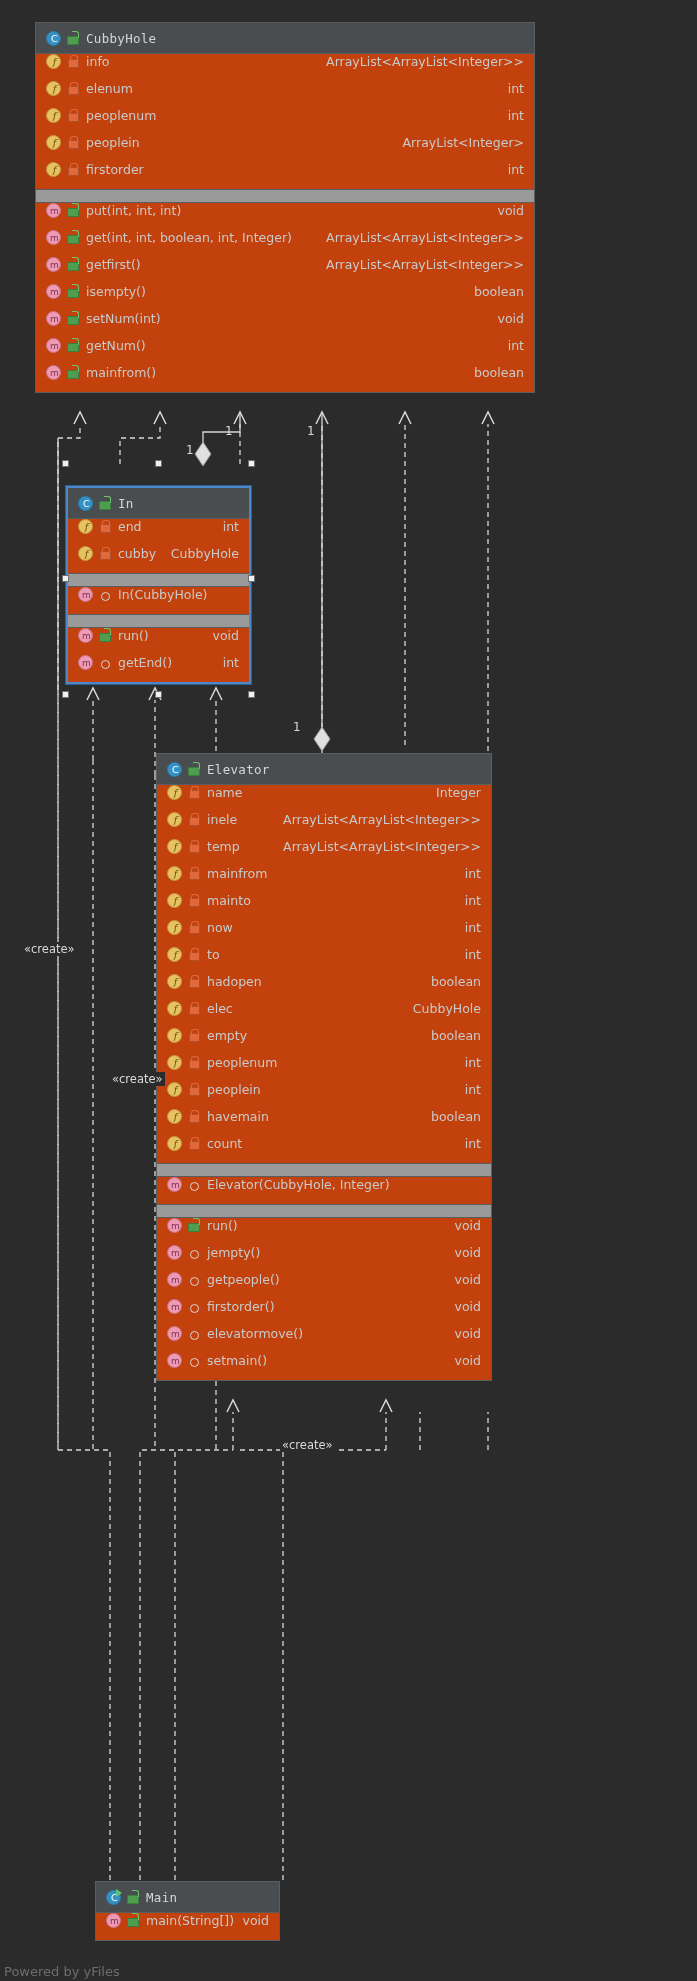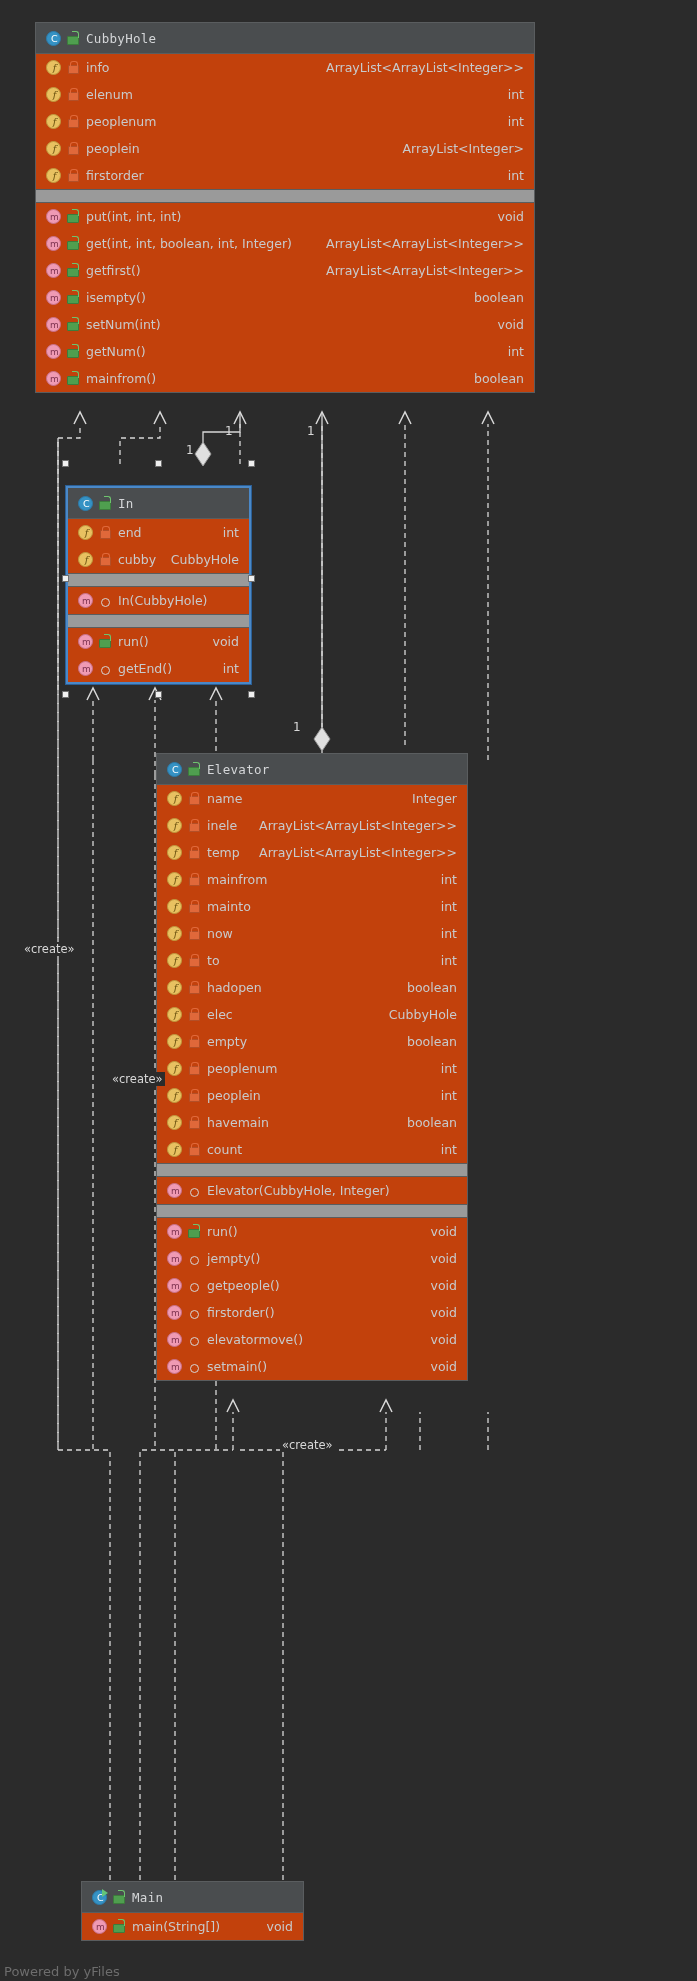--- a/index.html
+++ b/index.html
@@ -47,21 +47,20 @@
     color: #d4d6d8;
   }
   .uml .sep {
     height: 14px;
     background: #9a9a9a;
     border-top: 1px solid #5a5d5f;
     border-bottom: 1px solid #5a5d5f;
   }
   .uml .row {
     display: flex;
-    align-items: center;
     height: 27px;
     padding: 0 10px;
     white-space: nowrap;
   }
   .uml .row .nm { flex: 0 0 auto; }
   .uml .row .sp { flex: 1 1 auto; min-width: 8px; }
   .uml .row .ty { flex: 0 0 auto; text-align: right; }
   .uml .row.tight .sp { min-width: 6px; }
 
   
@@ -444,21 +443,21 @@
   <div class="handle" style="left:62px; top:575px;"></div>
   <div class="handle" style="left:248px; top:575px;"></div>
   <div class="handle" style="left:62px; top:691px;"></div>
   <div class="handle" style="left:155px; top:691px;"></div>
   <div class="handle" style="left:248px; top:691px;"></div>
 
   <svg style="position:absolute; left:190px; top:440px; width:26px; height:30px; z-index:9;" xmlns="http://www.w3.org/2000/svg">
     <polygon points="13,2 21,14 13,26 5,14" fill="#e0e0e0" stroke="#9a9a9a" stroke-width="1"></polygon>
   </svg>
 
-  <div class="uml" style="left:156px; top:753px; width:312px;">
+  <div class="uml" style="left:156px; top:753px; width:336px;">
     <div class="title">
       <span class="ico ico-class"></span>
       <span class="vis vis-public"></span>
       <span>Elevator</span>
     </div>
 
     <div class="row">
       <span class="ico ico-field"></span>
       <span class="vis vis-private"></span>
       <span class="nm">name</span>
@@ -608,21 +607,21 @@
       <span class="nm">setmain()</span>
       <span class="sp"></span>
       <span class="ty">void</span>
     </div>
   </div>
 
   <svg style="position:absolute; left:309px; top:725px; width:26px; height:30px; z-index:9;" xmlns="http://www.w3.org/2000/svg">
     <polygon points="13,2 21,14 13,26 5,14" fill="#e0e0e0" stroke="#9a9a9a" stroke-width="1"></polygon>
   </svg>
 
-  <div class="uml" style="left:81px; top:1881px; width:223px;">
+  <div class="uml" style="left:95px; top:1881px; width:185px;">
     <div class="title">
       <span class="ico ico-class ico-class-run"></span>
       <span class="vis vis-public"></span>
       <span>Main</span>
     </div>
     <div class="row">
       <span class="ico ico-method"></span>
       <span class="vis vis-public"></span>
       <span class="nm">main(String[])</span>
       <span class="sp"></span>

